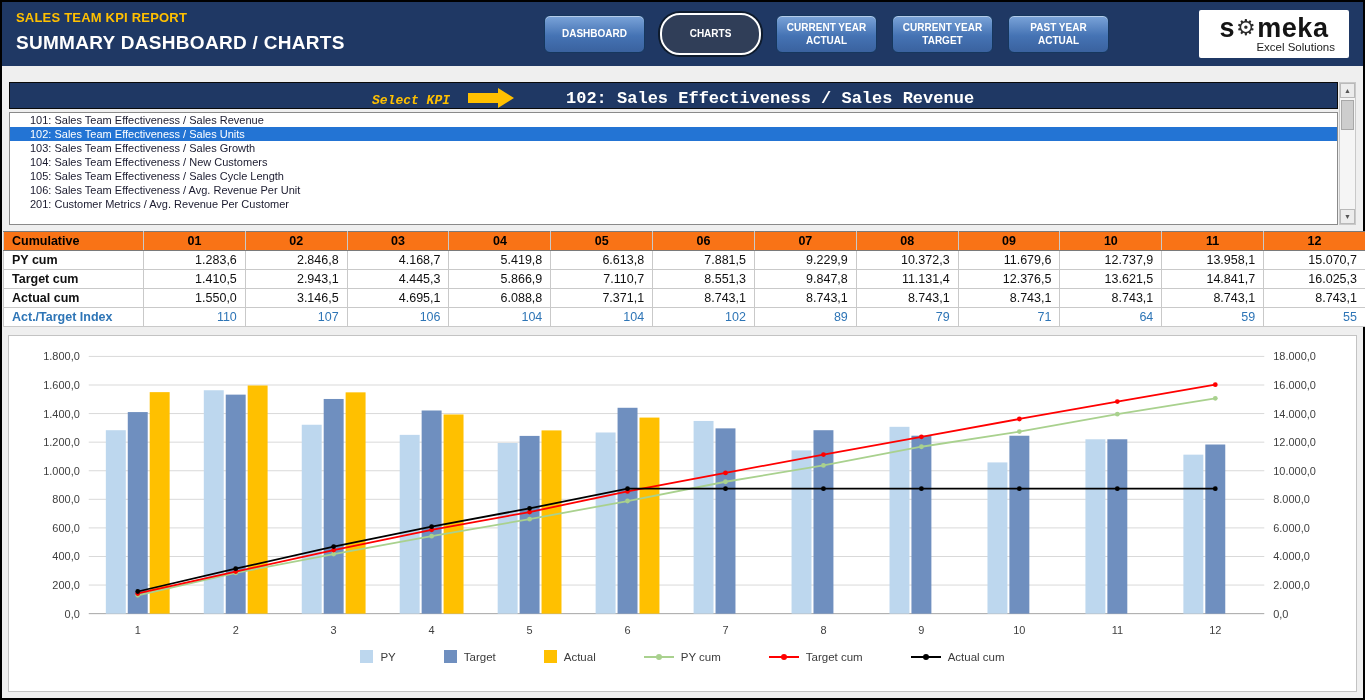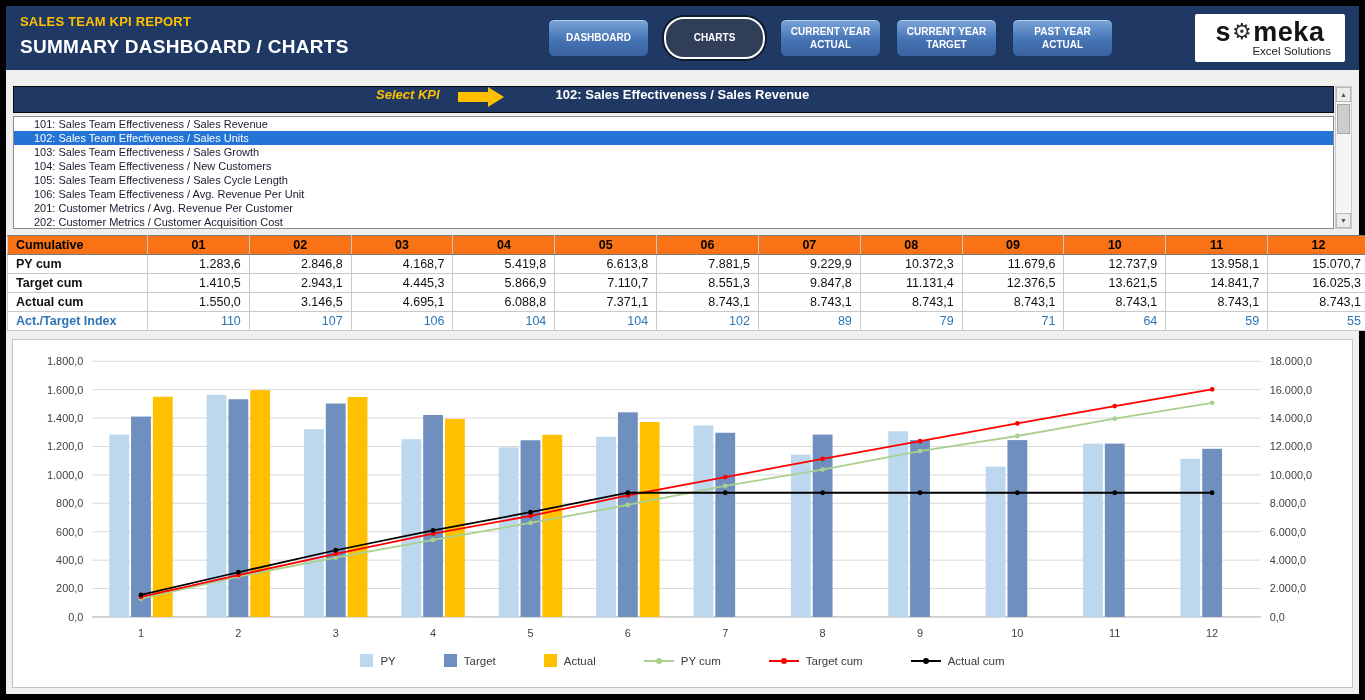--- a/index.html
+++ b/index.html
@@ -1,43 +1,43 @@
 <!DOCTYPE html>
 <html><head>
 <meta charset="utf-8">
 <style>
   *{margin:0;padding:0;box-sizing:border-box;}
   html,body{width:1365px;height:700px;}
   body{font-family:"Liberation Sans",sans-serif;background:#EDEDED;overflow:hidden;}
-  .page{position:absolute;top:0;left:0;width:1365px;height:700px;background:#EFEFEF;border:6px solid #000000;}
+  .page{position:absolute;top:0;left:0;width:1365px;height:700px;background:#EFEFEF;border:2px solid #000000;}
 
   
   .header{position:absolute;top:0;left:0;right:0;height:64px;background:#1F3864;}
   .report-title{position:absolute;left:14px;top:8px;color:#FFC000;font-size:13px;font-weight:bold;letter-spacing:.2px;}
   .page-title{position:absolute;left:14px;top:30px;color:#FFFFFF;font-size:19px;font-weight:bold;letter-spacing:.3px;}
   .nav{position:absolute;left:542px;top:10px;display:flex;gap:15px;align-items:center;height:44px;}
   .nav-btn{min-width:101px;height:38px;padding:3px 8px;display:flex;align-items:center;justify-content:center;text-align:center;
     color:#fff;font-size:10px;font-weight:bold;white-space:pre-line;line-height:1.35;cursor:pointer;
     background:linear-gradient(180deg,#7BA4D9 0%,#4573B4 55%,#3A629F 100%);
     border:1px solid #16375E;border-radius:6px;box-shadow:inset 0 1px 0 rgba(255,255,255,.45);}
   .nav-btn.active{background:#303E58;border:2px solid #FFFFFF;box-shadow:0 0 0 2px #0E1B2D;height:42px;border-radius:20px;}
   .logo{position:absolute;right:14px;top:8px;width:150px;height:48px;background:#FFFFFF;border-radius:2px;
     display:flex;flex-direction:column;align-items:center;justify-content:center;}
   .brand{font-size:27px;font-weight:bold;color:#141414;line-height:26px;letter-spacing:.5px;display:flex;align-items:center;}
   .gear{font-size:22px;line-height:26px;color:#2B2B2B;font-weight:normal;margin:0 1px;}
   .tagline{font-size:11.5px;color:#1C1C1C;line-height:13px;align-self:flex-end;margin-right:14px;}
 
   
   .kpi-select-bar{position:absolute;top:80px;left:7px;right:25px;height:27px;background:#1F3864;border:1px solid #0A0A0A;
-    display:flex;align-items:flex-start;}
+    display:flex;align-items:flex-end;font-family:Liberation Mono, monospace;}
   .select-kpi-label{margin-left:362px;color:#FFC000;font-size:13px;font-style:italic;font-weight:bold;}
   .arrow{display:flex;align-items:center;margin-left:18px;}
   .arrow-rect{width:30px;height:10px;background:#FFC000;}
   .arrow-head{width:0;height:0;border-left:16px solid #FFC000;border-top:10px solid transparent;border-bottom:10px solid transparent;}
-  .selected-kpi{color:#FFFFFF;font-size:13px;font-weight:bold;margin-left:52px;}
+  .selected-kpi{color:#FFFFFF;font-size:17px;font-weight:bold;margin-left:52px;}
 
   .kpi-list{position:absolute;top:110px;left:7px;right:25px;height:113px;background:#FFFFFF;border:1px solid #8A8A8A;overflow:hidden;}
   .kpi-item{height:14px;line-height:14px;font-size:11px;color:#1B1B2F;padding-left:20px;white-space:nowrap;cursor:pointer;}
   .kpi-item.selected{background:#2374D4;color:#FFFFFF;}
 
   .scrollbar{position:absolute;top:80px;right:7px;width:17px;height:143px;background:#F5F5F5;border:1px solid #C9C9C9;
     display:flex;flex-direction:column;align-items:center;}
   .scroll-btn{width:15px;height:15px;background:#ECECEC;border:1px solid #B9B9B9;font-size:7px;color:#555;
     display:flex;align-items:center;justify-content:center;cursor:pointer;flex:0 0 auto;}
   .scroll-track{flex:1;width:15px;position:relative;}
@@ -100,21 +100,20 @@
   </div>
 
   <div class="kpi-list">
       <div class="kpi-item">101: Sales Team Effectiveness / Sales Revenue</div>
       <div class="kpi-item selected">102: Sales Team Effectiveness / Sales Units</div>
       <div class="kpi-item">103: Sales Team Effectiveness / Sales Growth</div>
       <div class="kpi-item">104: Sales Team Effectiveness / New Customers</div>
       <div class="kpi-item">105: Sales Team Effectiveness / Sales Cycle Length</div>
       <div class="kpi-item">106: Sales Team Effectiveness / Avg. Revenue Per Unit</div>
       <div class="kpi-item">201: Customer Metrics / Avg. Revenue Per Customer</div>
-      <div class="kpi-item">202: Customer Metrics / Customer Acquisition Cost</div>
     </div>
 
   <div class="scrollbar">
     <div class="scroll-btn">▲</div>
     <div class="scroll-track">
       <div class="scroll-thumb"></div>
     </div>
     <div class="scroll-btn">▼</div>
   </div>
 

